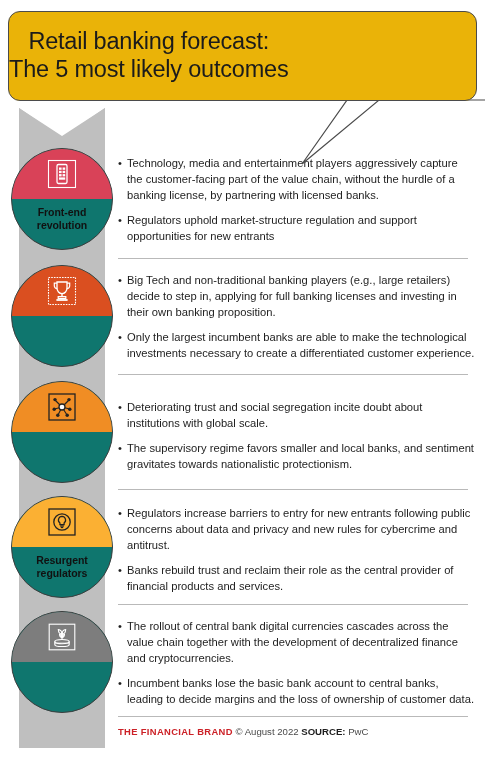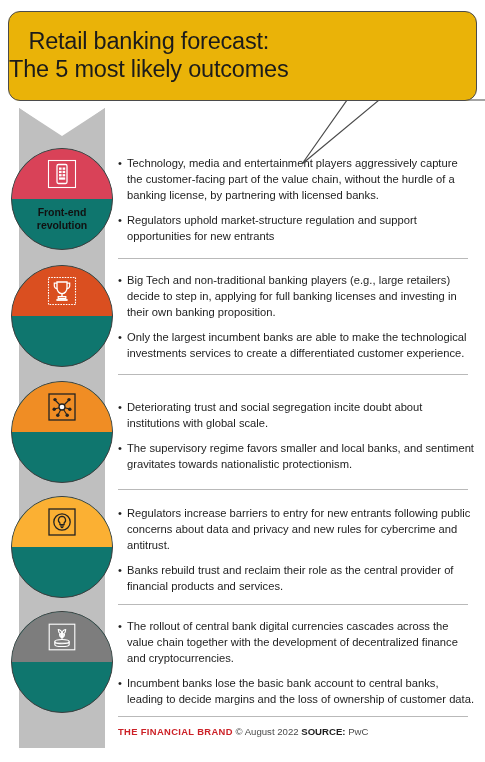--- a/index.html
+++ b/index.html
@@ -232,21 +232,21 @@
       </svg>
     </div>
   </div>
   <div class="bullets" style="top:7px;">
     <div class="bullet">
       <span class="bullet-dot">•</span>
       <span class="bullet-text">Big Tech and non-traditional banking players (e.g., large retailers) decide to step in, applying for full banking licenses and investing in their own banking proposition.</span>
     </div>
     <div class="bullet">
       <span class="bullet-dot">•</span>
-      <span class="bullet-text">Only the largest incumbent banks are able to make the technological investments services to create a differentiated customer experience.</span>
+      <span class="bullet-text">Only the largest incumbent banks are able to make the technological investments necessary to create a differentiated customer experience.</span>
     </div>
   </div>
 </div>
 <div class="divider" style="top:374px;"></div>
 
 <div class="row" style="top:381px;">
   <div class="circle" style="top:0;">
     <div class="circle-top" style="background:#f08d24;">
       <svg width="30" height="30" viewBox="0 0 30 30">
         <rect x="2" y="2" width="26" height="26" fill="none" stroke="#222222" stroke-width="1.3"></rect>
@@ -283,20 +283,24 @@
   <div class="circle" style="top:0;">
     <div class="circle-top" style="background:#fbb033;">
       <svg width="30" height="30" viewBox="0 0 30 30">
         <rect x="2" y="2" width="26" height="26" fill="none" stroke="#222222" stroke-width="1.3"></rect>
         <circle cx="15" cy="15" r="8.2" fill="none" stroke="#222222" stroke-width="1.3"></circle>
         <path d="M15,9.4 A3.6,3.6 0 0 1 17.1,15.9 L17.1,17.6 L12.9,17.6 L12.9,15.9 A3.6,3.6 0 0 1 15,9.4 Z" fill="none" stroke="#222222" stroke-width="1.25"></path>
         <line x1="13.1" y1="19" x2="16.9" y2="19" stroke="#222222" stroke-width="1.25"></line>
         <line x1="13.8" y1="20.5" x2="16.2" y2="20.5" stroke="#222222" stroke-width="1.25"></line>
       </svg>
     </div>
+    <div class="circle-bottom">
+      <div class="circle-label">Resurgent
+regulators</div>
+    </div>
   </div>
   <div class="bullets" style="top:9px;">
     <div class="bullet">
       <span class="bullet-dot">•</span>
       <span class="bullet-text">Regulators increase barriers to entry for new entrants following public concerns about data and privacy and new rules for cybercrime and antitrust.</span>
     </div>
     <div class="bullet">
       <span class="bullet-dot">•</span>
       <span class="bullet-text">Banks rebuild trust and reclaim their role as the central provider of financial products and services.</span>
     </div>

